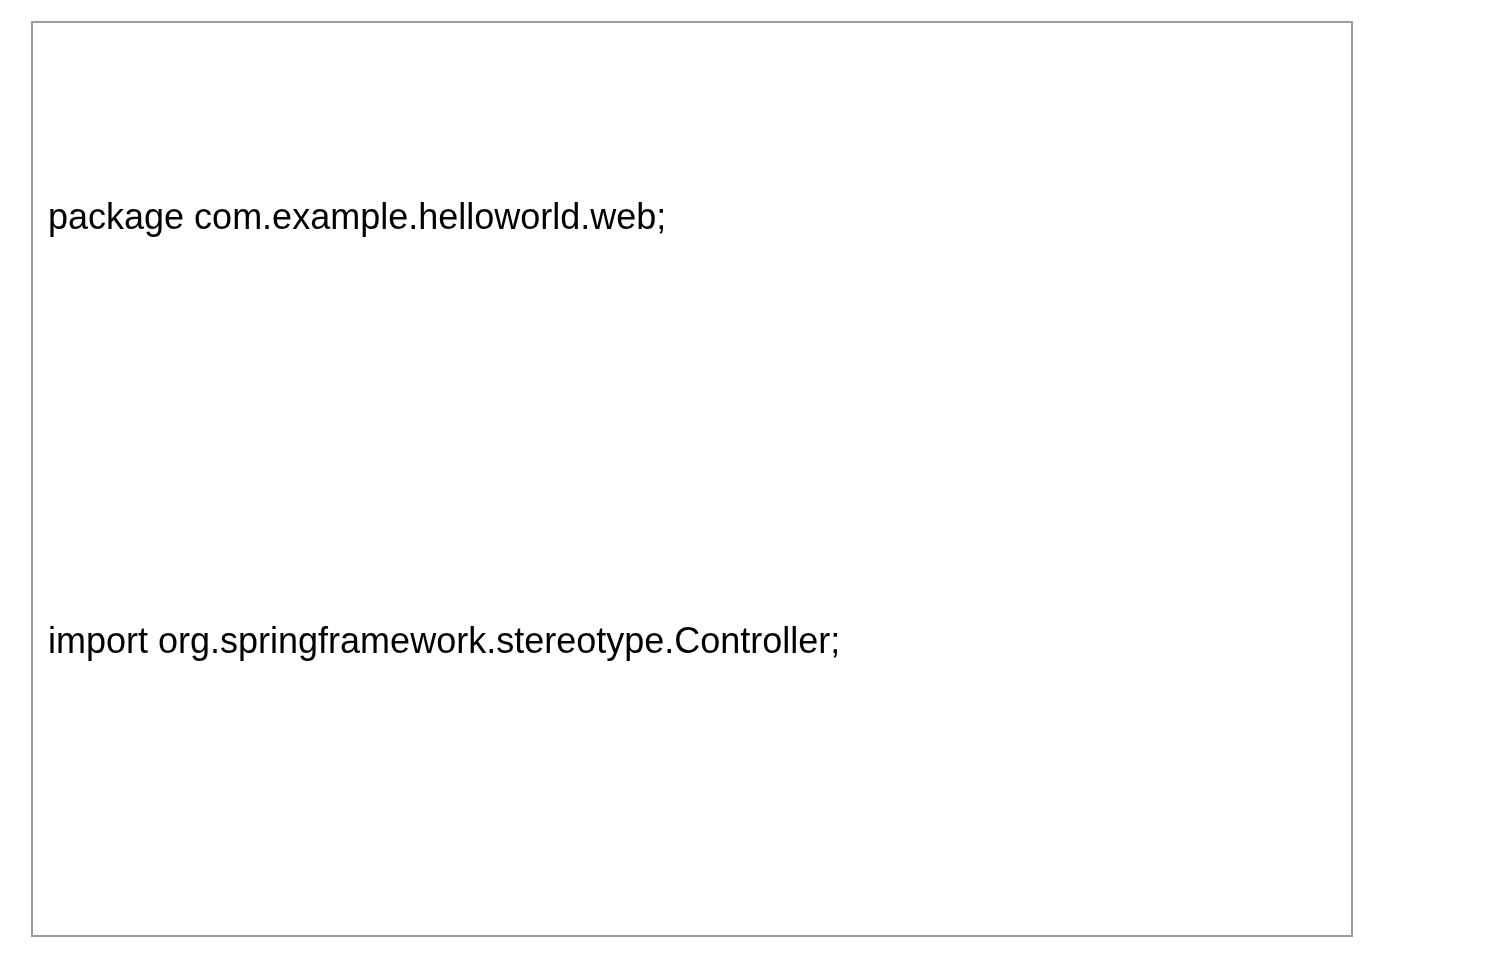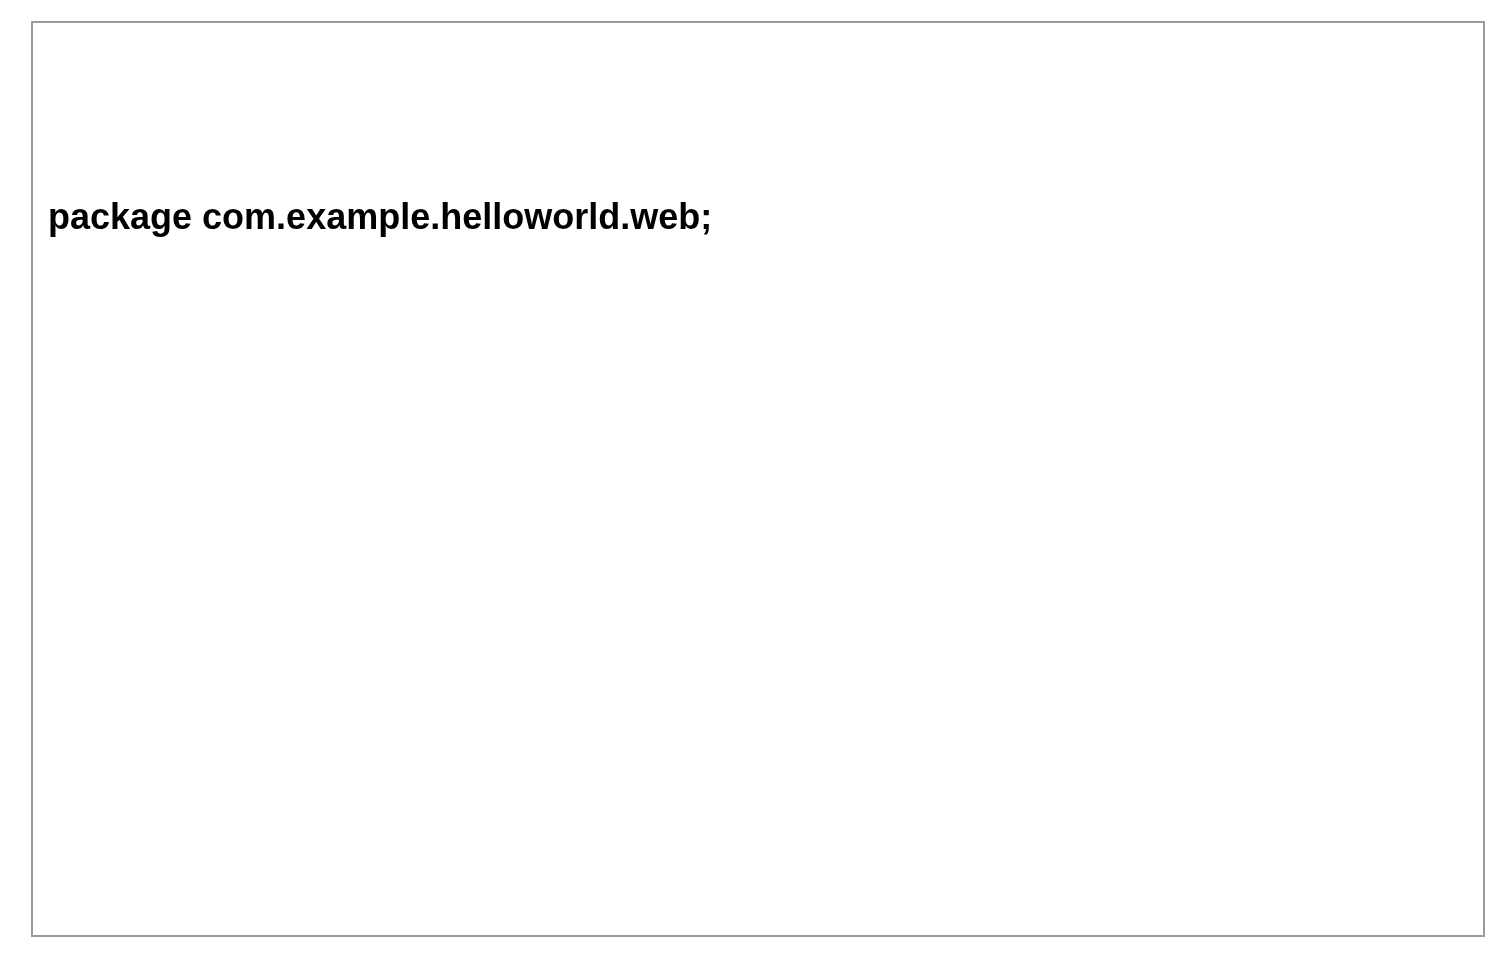--- a/index.html
+++ b/index.html
@@ -1,34 +1,35 @@
 <!DOCTYPE html>
 <html><head>
 <meta charset="utf-8">
 <style>
   html,body{margin:0;padding:0;background:#ffffff;}
   body{width:1500px;height:958px;position:relative;overflow:hidden;
        font-family:"Liberation Sans","DejaVu Sans",sans-serif;}
-  .frame{position:absolute;left:31px;top:21px;width:1454px;height:916px;
-         border:2px solid #9b9b9b;background:#fff;box-sizing:border-box;font-weight:bold;}
+  .frame{position:absolute;left:31px;top:21px;width:1322px;height:916px;
+         border:2px solid #9b9b9b;background:#fff;box-sizing:border-box;}
   .code{position:absolute;left:0;top:0;right:0;bottom:0;padding-top:8px;
         font-size:36px;line-height:53px;color:#000;white-space:pre;}
   .line{position:relative;height:53px;}
   .ind0{padding-left:15px;}
 </style>
 </head>
 <body>
 
 <div class="frame">
   <div class="code">
 
     <div class="line ind0"><span>package com.example.helloworld.web;</span></div>
 
     <div class="line"></div>
 
+    <div class="line ind0"><span>import org.springframework.stereotype.Controller;</span></div>
 
 
     
 
     
 
     
 
     
 

